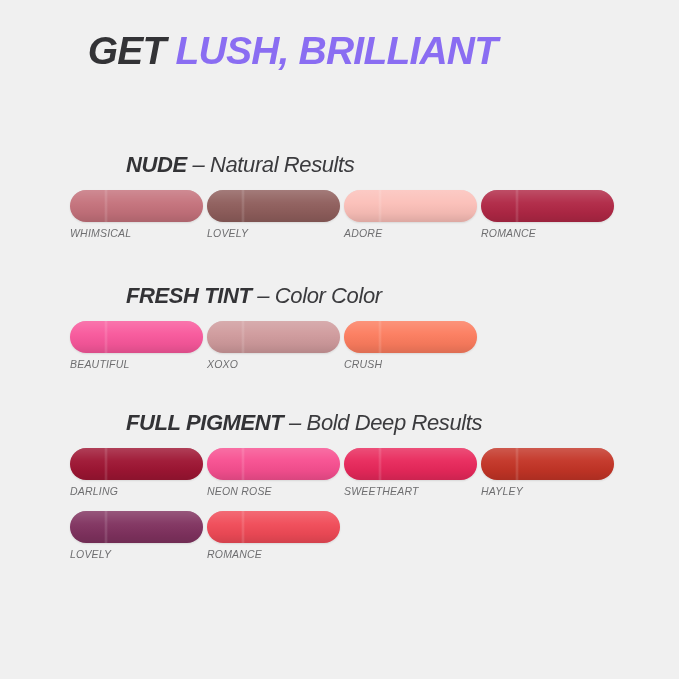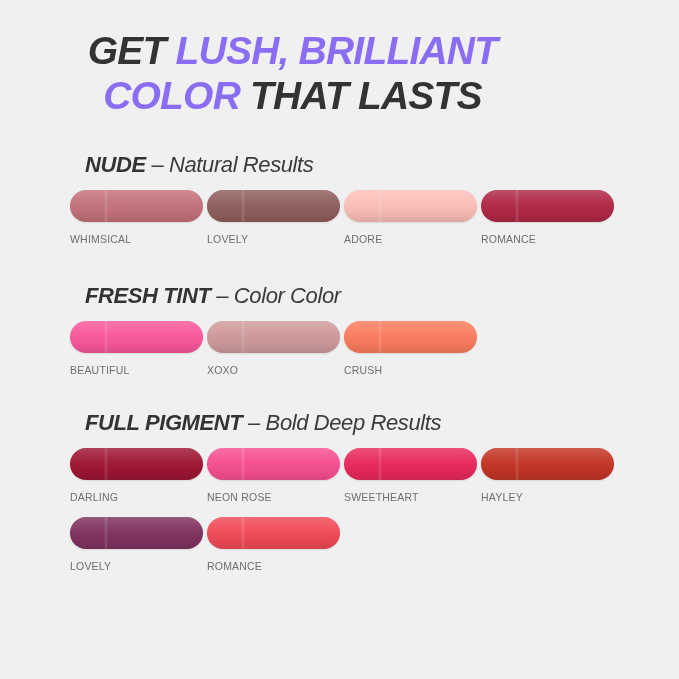--- a/index.html
+++ b/index.html
@@ -53,20 +53,21 @@
   .section-heading {
     margin: 0 0 12px 15px;
     font-size: 22px;
     font-style: italic;
     color: #333336;
     letter-spacing: -0.4px;
     white-space: nowrap;
   }
   .section-heading .cat {
     font-weight: bold;
+    margin-left: 41px;
   }
   .section-heading .desc {
     font-weight: normal;
     color: #3b3b3e;
   }
 
   
   .swatch-row {
     display: flex;
     gap: 2px;
@@ -103,40 +104,40 @@
     left: 34px;
     top: 0;
     width: 4px;
     height: 100%;
     background: linear-gradient(to right,
       rgba(255,255,255,0.0) 0%,
       rgba(255,255,255,0.16) 50%,
       rgba(255,255,255,0.0) 100%);
   }
   .swatch-label {
-    margin-top: 11px;
+    margin-top: 5px;
     font-size: 10.5px;
+    font-style: italic;
     letter-spacing: 0.2px;
     color: #6e6e70;
     white-space: nowrap;
   }
 
   
   #section-nude        { top: 152px; }
   #section-fresh-tint  { top: 283px; }
   #section-full-pigment{ top: 410px; }
 </style>
 </head>
 <body>
 
 <div id="page" style="background: rgb(240, 240, 240);">
 
   <div class="headline" style="color: rgb(51, 51, 54);">
     <span class="hl-line"><span>GET </span><span class="accent" style="color: rgb(138, 109, 242);">LUSH, BRILLIANT</span></span>
-    <span class="hl-line"><span class="accent" style="color: rgb(138, 109, 242);">COLOR</span><span> THAT LASTS</span></span>
   </div>
 
   <div class="section" id="section-nude">
     <div class="section-heading">
       <span class="cat">NUDE</span><span class="desc"> – </span><span class="desc">Natural Results</span>
     </div>
     <div class="swatch-row">
       <div class="swatch-cell">
         <div class="swatch-chip" style="background-color: rgb(196, 113, 123);"></div>
         <div class="swatch-label">WHIMSICAL</div>

